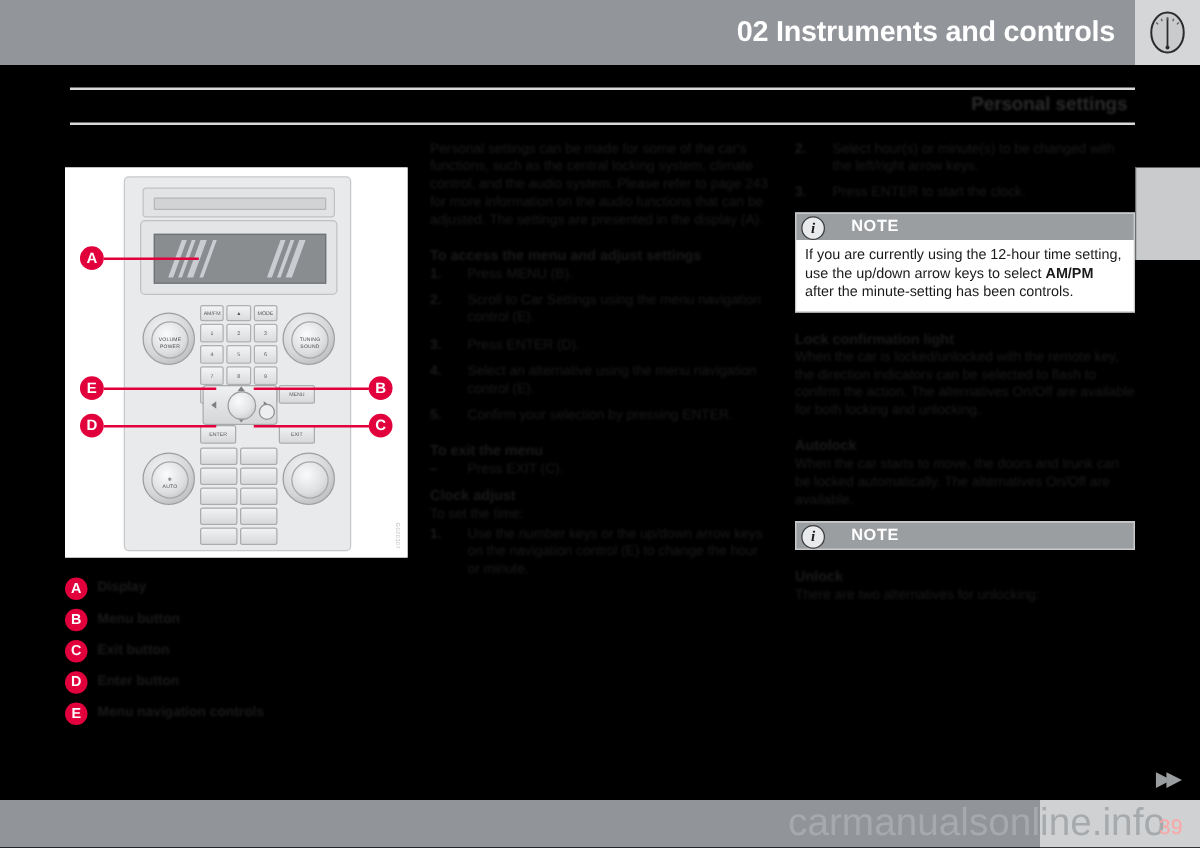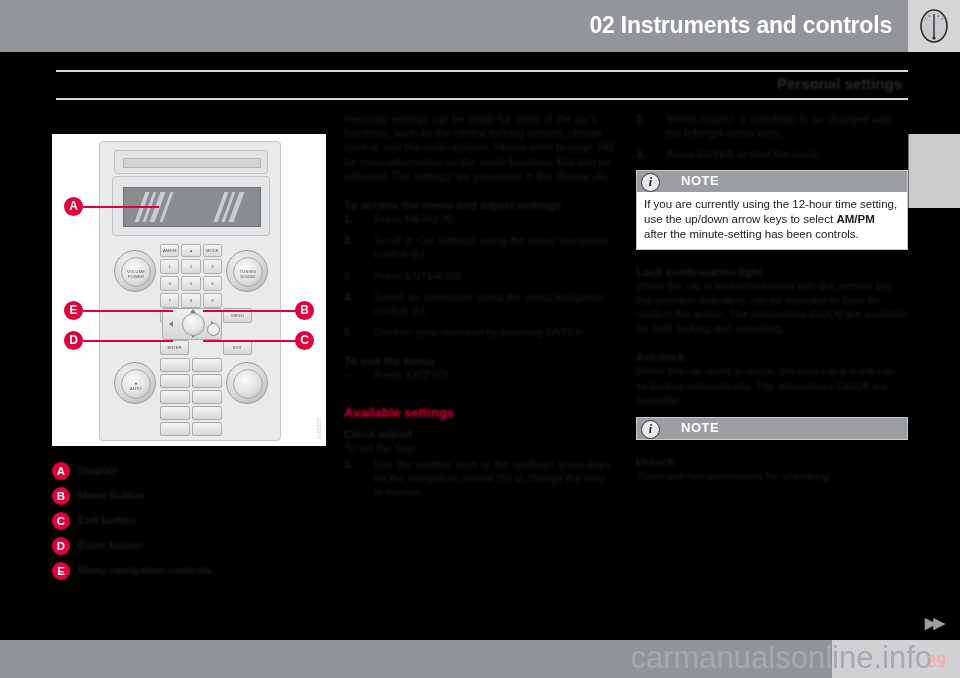--- a/index.html
+++ b/index.html
@@ -447,21 +447,20 @@
     </ul>
 
     <div class="h-sub">To exit the menu</div>
     <ul class="olist">
       <li>
         <span class="num">–</span>
         <span>Press EXIT (C).</span>
       </li>
     </ul>
 
-    <div class="h-red sec">Available settings</div>
     <div class="h-sub first">Clock adjust</div>
     <div class="para tight">To set the time:</div>
     <ul class="olist">
       <li>
         <span class="num">1.</span>
         <span>Use the number keys or the up/down arrow keys on the navigation control (E) to change the hour or minute.</span>
       </li>
     </ul>
   </div>
 

